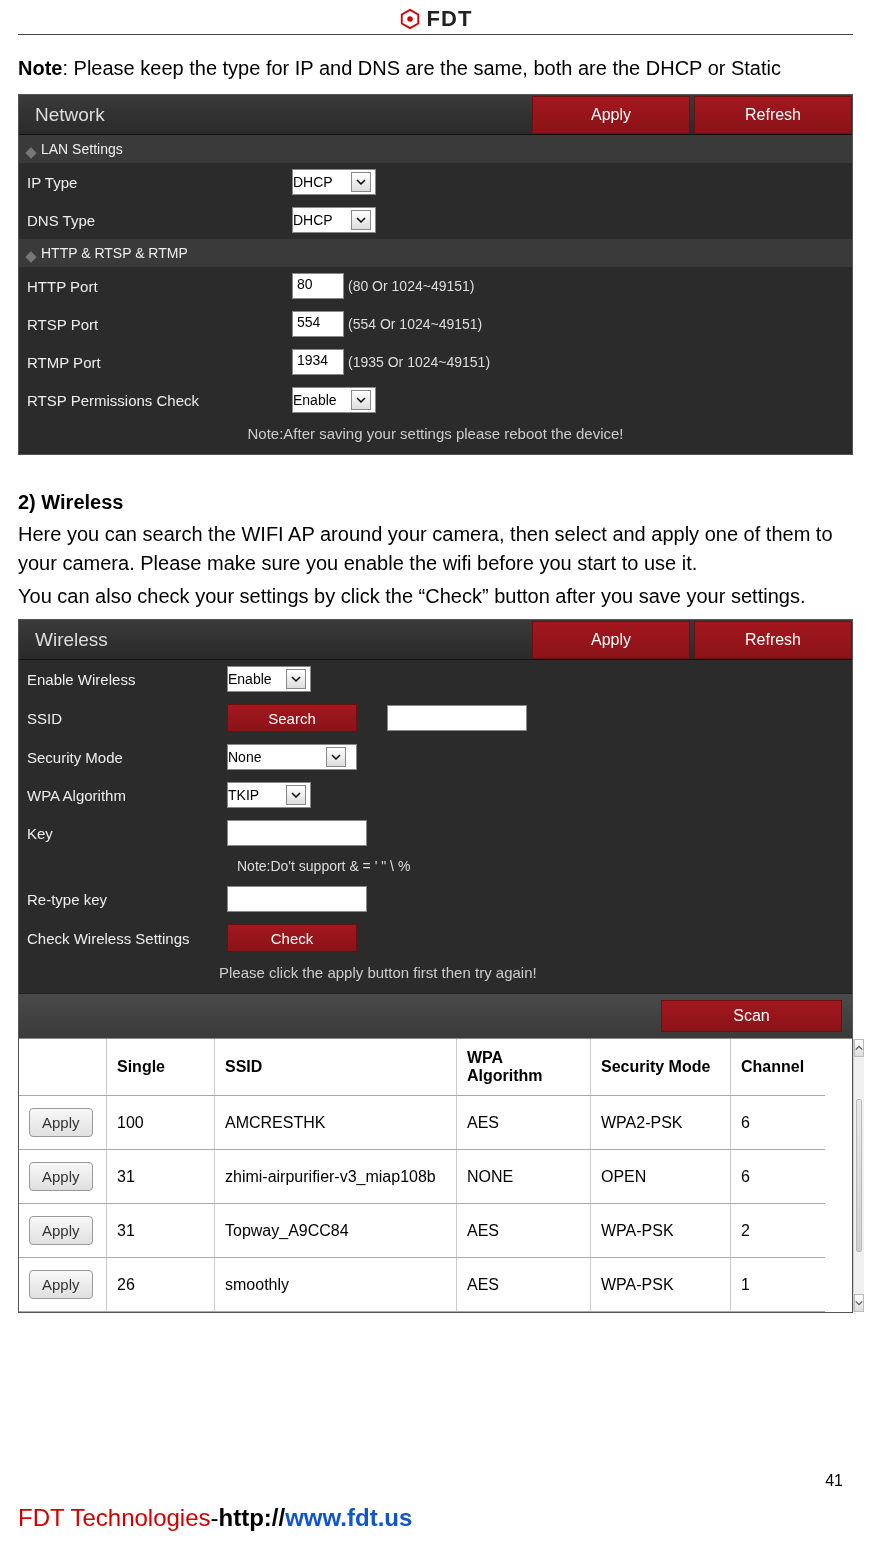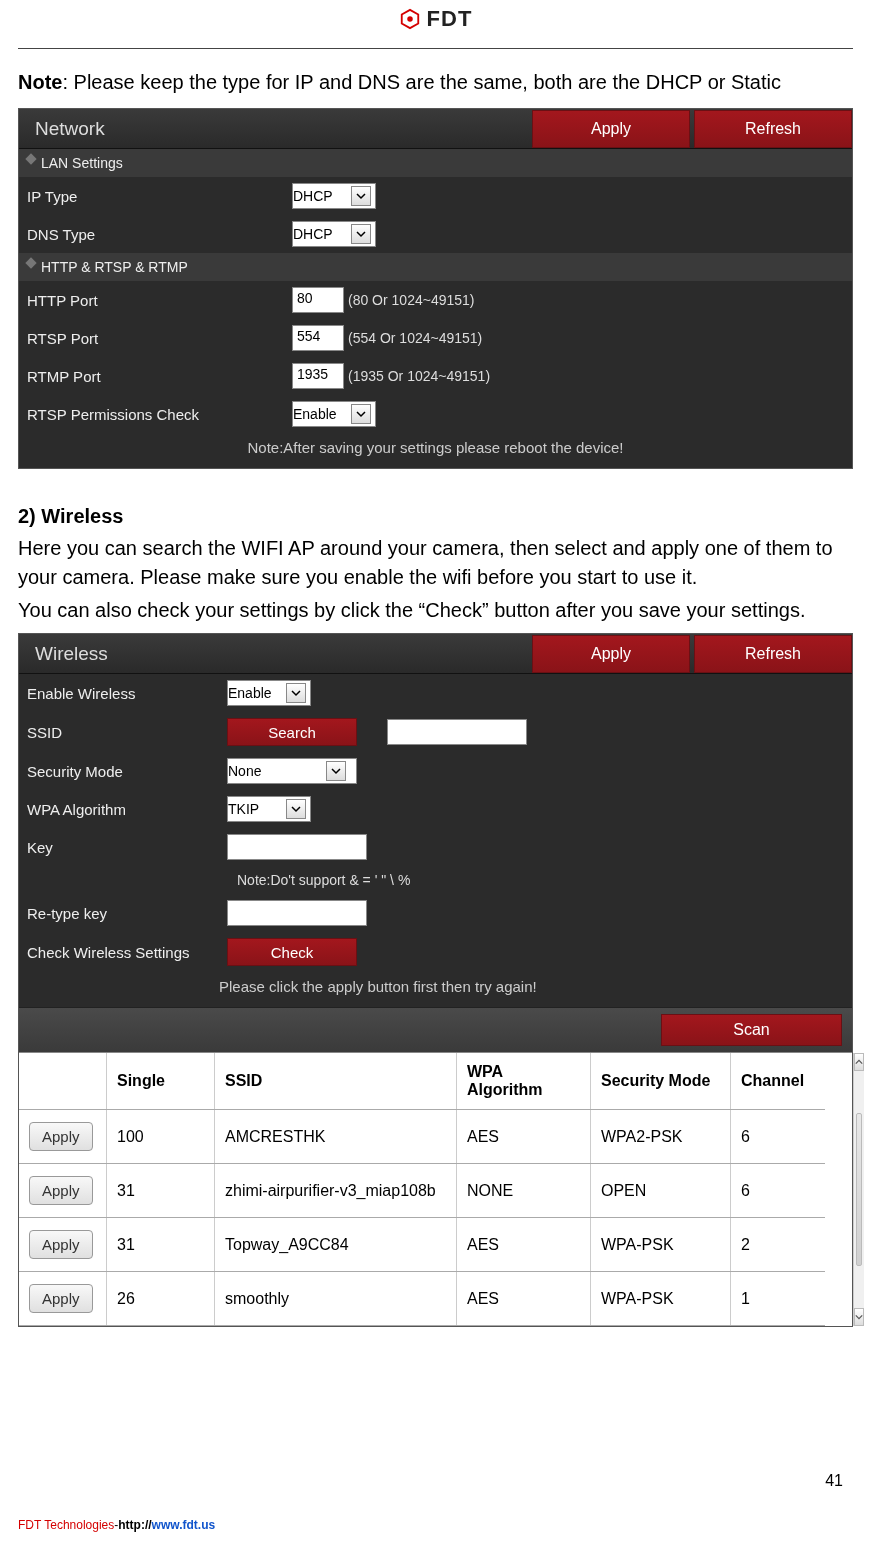--- a/index.html
+++ b/index.html
@@ -1,32 +1,32 @@
 <!DOCTYPE html>
 <html><head>
   <meta charset="utf-8">
   <style>
     * { box-sizing: border-box; margin: 0; padding: 0; }
     body { font-family: Arial, sans-serif; background: #fff; width: 871px; margin: 0 auto; position: relative; height: 1562px; }
     .page { padding: 0 18px; }
-    .header-logo { text-align: center; padding: 6px 0 14px; border-bottom: 1px solid #444; position: relative; }
+    .header-logo { text-align: center; padding: 6px 0 0; border-bottom: 1px solid #444; position: relative; }
     .logo-wrap { display: inline-flex; align-items: center; gap: 6px; font-weight: bold; font-size: 22px; letter-spacing: 1px; color: #222; }
     .logo-icon { width: 22px; height: 22px; }
     .logo-icon svg { width: 100%; height: 100%; }
     .note-line { font-size: 20px; margin: 22px 0 14px; color: #000; }
     .note-line b { font-weight: bold; }
     .panel { background: #2b2b2b; border: 1px solid #555; color: #eee; font-size: 15px; }
     .panel-header { display: flex; align-items: center; height: 40px; border-bottom: 1px solid #111; background: linear-gradient(#3a3a3a,#2a2a2a); }
     .panel-title { color: #ddd; font-size: 19px; padding-left: 16px; flex: 1; }
     .btn { display: inline-flex; align-items: center; justify-content: center; height: 32px; font-size: 16px; cursor: pointer; user-select: none; }
     .btn-red { background: linear-gradient(#a3171d,#8a1318); color: #fff; border: 1px solid #6a1014; }
     .panel-header .btn { height: 38px; margin: 0; }
     .panel-header .btn.apply { width: 158px; margin-right: 4px; }
     .panel-header .btn.refresh { width: 158px; }
-    .section-head { background: #3a3a3a; padding: 6px 8px; font-size: 14px; color: #eee; display: flex; align-items: flex-start; gap: 6px; }
+    .section-head { background: #3a3a3a; padding: 6px 8px; font-size: 14px; color: #eee; display: flex; align-items: flex-end; gap: 6px; }
     .diamond { width: 8px; height: 8px; background: #777; transform: rotate(45deg); display: inline-block; }
     .row { display: flex; align-items: center; padding: 6px 8px; }
     .row-label { width: 265px; color: #eee; font-size: 15px; }
     .sel { display: inline-flex; align-items: center; background: #fff; color: #000; height: 26px; padding: 0 4px 0 0; font-size: 14px; border: 1px solid #888; }
     .sel .sel-text { min-width: 54px; }
     .sel .sel-arrow { width: 20px; height: 20px; margin-left: 4px; display: inline-flex; align-items: center; justify-content: center; border: 1px solid #888; background: linear-gradient(#fff,#ddd); }
     .sel-arrow svg { width: 10px; height: 10px; }
     .inp { display: inline-block; background: #fff; color: #000; height: 26px; padding: 2px 4px; font-size: 14px; border: 1px solid #888; min-width: 52px; }
     .inp.small { width: 52px; }
     .inp.mid { width: 140px; }
@@ -47,21 +47,21 @@
     .tcell { padding: 12px 10px; font-size: 16px; border-right: 1px solid #ccc; display: flex; align-items: center; }
     .tcell:last-child { border-right: none; }
     .thead .tcell { font-weight: bold; font-size: 16px; padding: 10px 10px; }
     .c0 { width: 88px; }
     .c1 { width: 108px; }
     .c2 { width: 242px; }
     .c3 { width: 134px; }
     .c4 { width: 140px; }
     .c5 { width: 94px; }
     .apply-btn { background: linear-gradient(#f8f8f8,#e0e0e0); border: 1px solid #999; border-radius: 4px; padding: 5px 12px; font-size: 15px; cursor: pointer; color: #333; }
-    .footer { position: absolute; bottom: 30px; left: 18px; right: 12px; font-size: 12px; }
+    .footer { position: absolute; bottom: 30px; left: 18px; right: 12px; font-size: 24px; }
     .footer .company { color: #d40000; }
     .footer .dash { color: #000; }
     .footer .url-prefix { color: #000; font-weight: bold; }
     .footer .url { color: #1155cc; font-weight: bold; }
     .page-num { position: absolute; bottom: 72px; right: 28px; font-size: 16px; color: #000; }
     .wireless-panel .row .row-label { width: 200px; }
     .wireless-panel .btn-red.small { width: 130px; }
   </style>
 </head>
 <body>
@@ -124,21 +124,21 @@
       <span class="inp small">80</span>
       <span class="hint">(80 Or 1024~49151)</span>
     </div>
     <div class="row">
       <span class="row-label">RTSP Port</span>
       <span class="inp small">554</span>
       <span class="hint">(554 Or 1024~49151)</span>
     </div>
     <div class="row">
       <span class="row-label">RTMP Port</span>
-      <span class="inp small">1935</span>
+      <span class="inp small">1934</span>
       <span class="hint">(1935 Or 1024~49151)</span>
     </div>
     <div class="row">
       <span class="row-label">RTSP Permissions Check</span>
       <span class="sel">
         <span class="sel-text">Enable</span>
         <span class="sel-arrow">
             <svg viewBox="0 0 10 10">
               <path d="M1 3l4 4 4-4" fill="none" stroke="#000" stroke-width="1.5"></path>
             </svg>

